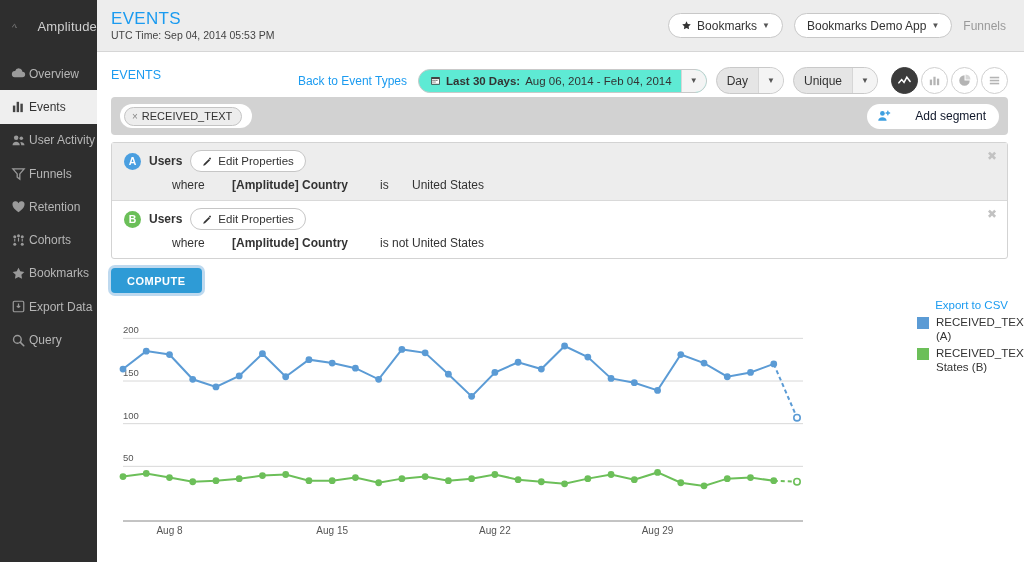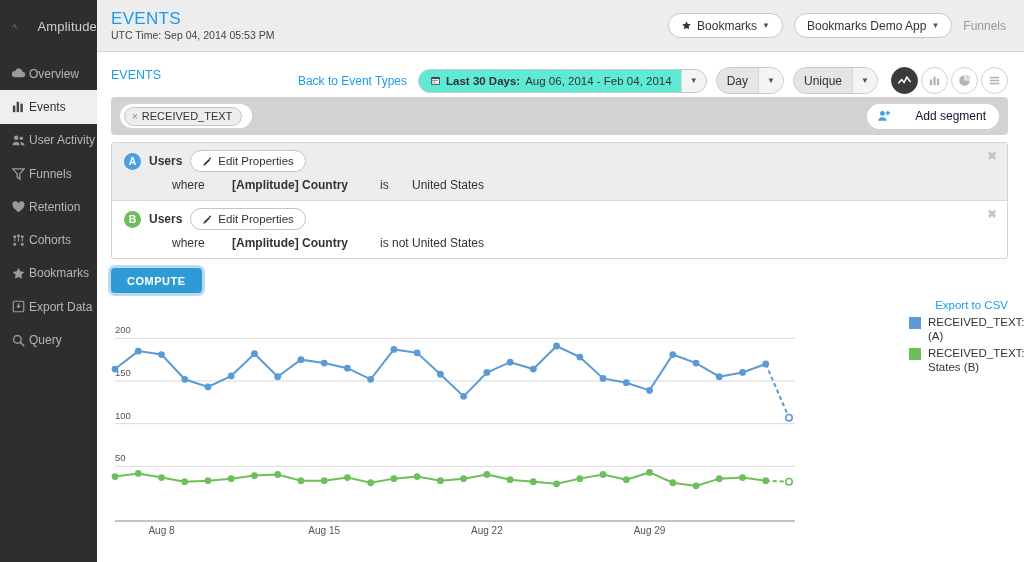--- a/index.html
+++ b/index.html
@@ -135,21 +135,21 @@
     font-size: 12px; cursor: pointer; line-height: 12px;
   }
   .compute {
     margin: 9px 0 0 14px; background: #2e9bd6; color: #fff; border: none;
     border-radius: 4px; height: 25px; padding: 0 16px; font-size: 11px;
     font-weight: bold; letter-spacing: .5px; cursor: pointer;
     box-shadow: 0 0 0 3px rgba(110,170,220,.45);
   }
 
   
-  .chartwrap { position: relative; margin-top: 6px; height: 250px; }
+  .chartwrap { position: relative; margin-top: 6px; height: 250px; margin-left: 8px; }
   .export {
     position: absolute; right: 16px; top: 0; color: #1b9bf0; font-size: 11.5px; cursor: pointer;
   }
   .legend { position: absolute; left: 812px; top: 16px; width: 200px; }
   .legend-row { display: flex; align-items: flex-start; gap: 7px; margin-bottom: 3px; }
   .swatch { width: 12px; height: 12px; flex: 0 0 12px; margin-top: 2px; }
   .legend-label { font-size: 11.5px; color: #333; line-height: 14px; }
   .plot { position: absolute; left: 0; top: 10px; }
   .axis-label { font-size: 10px; fill: #555; }
   .tick-label { font-size: 9.5px; fill: #555; }

